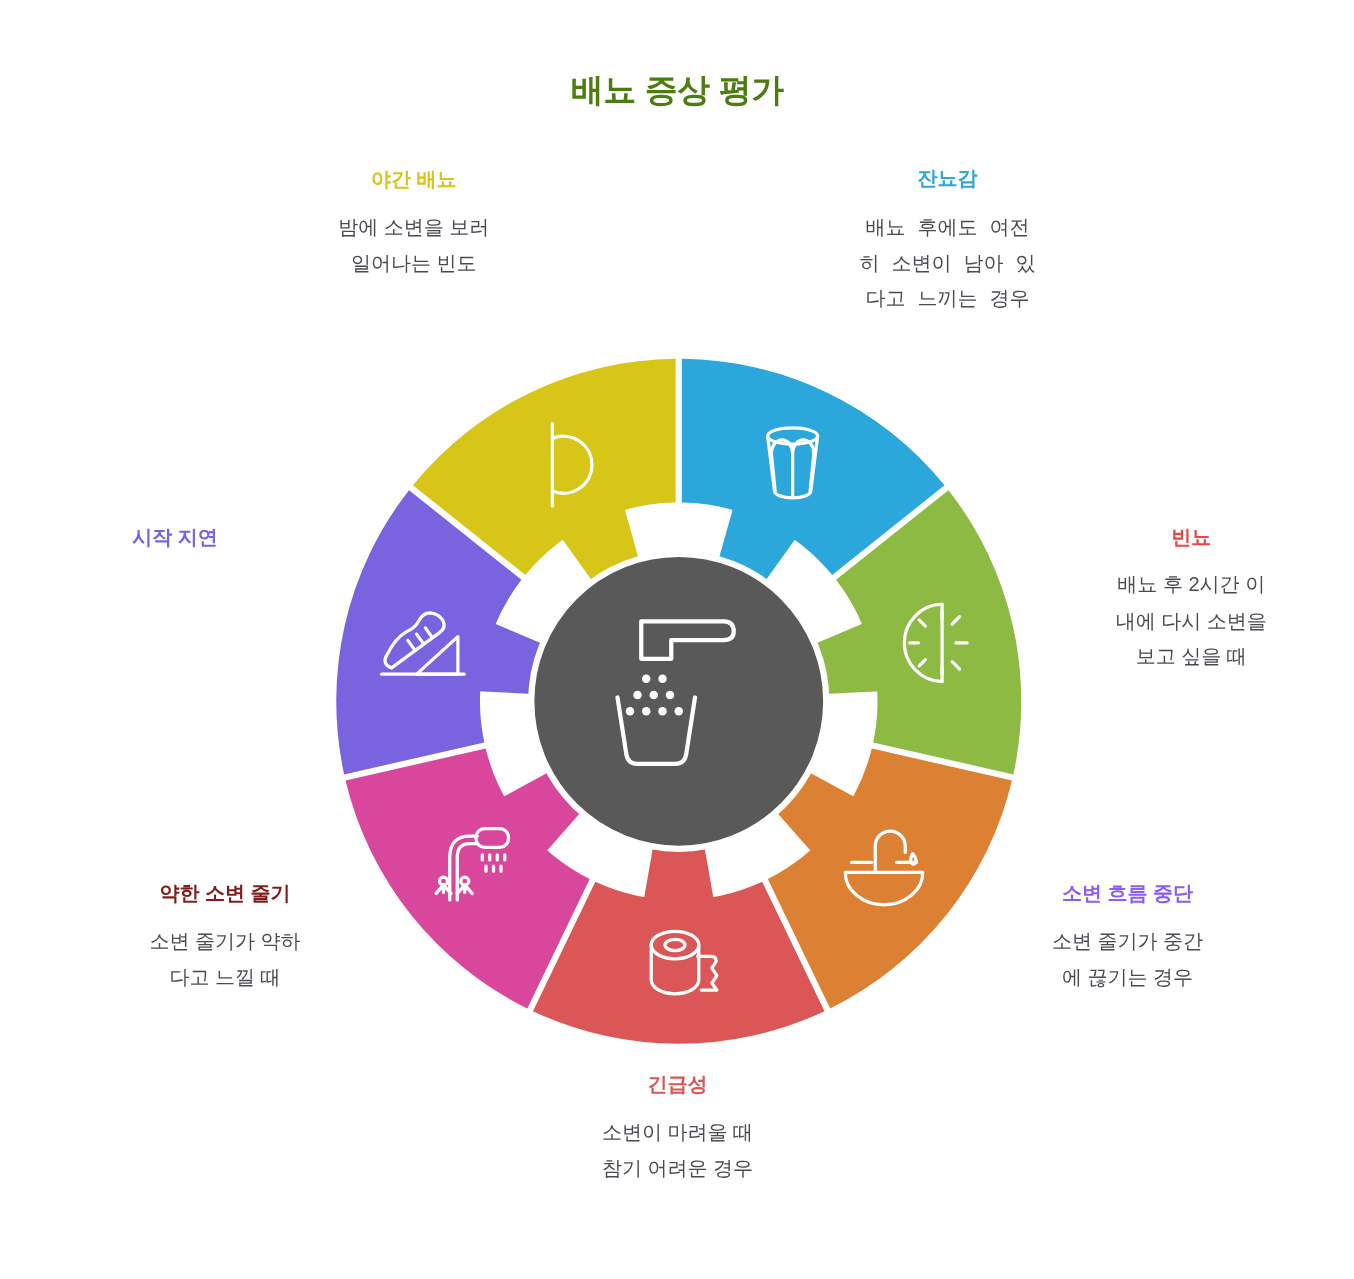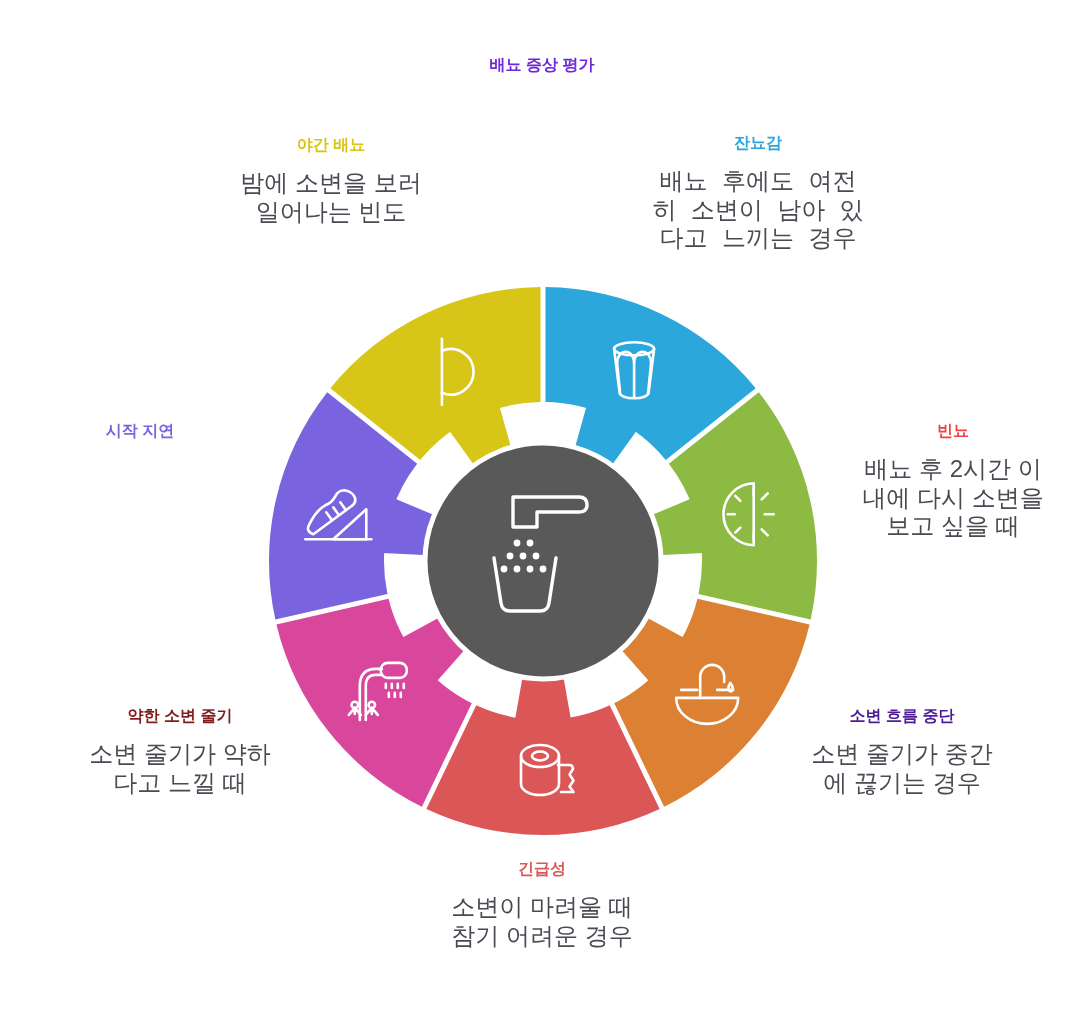--- a/index.html
+++ b/index.html
@@ -4,26 +4,26 @@
 <style>
   html,body{margin:0;padding:0;}
   body{
     width:1083px;height:1023px;position:relative;background:#ffffff;
     font-family:"Liberation Sans","DejaVu Sans",sans-serif;overflow:hidden;
   }
   .canvas{position:absolute;inset:0;}
   #wheel{position:absolute;left:0;top:0;}
   .page-title{
     position:absolute;left:542px;top:55px;transform:translateX(-50%);
-    font-size:16px;font-weight:700;color:#6d28d9;white-space:nowrap;
+    font-size:26px;font-weight:700;color:#4d7c0f;white-space:nowrap;
   }
   .seg-label{position:absolute;transform:translateX(-50%);text-align:center;}
   .seg-title{margin:0;font-size:16px;font-weight:700;line-height:27px;white-space:nowrap;}
   .seg-desc{
-    margin:11px 0 0;font-size:24px;line-height:28.5px;color:#4a4a52;
+    margin:11px 0 0;font-size:16px;line-height:28.5px;color:#4a4a52;
     white-space:pre-line;
   }
   .pos-0{left:758px;top:131px;width:270px;font-family:Liberation Mono, monospace;}
   .pos-1{left:953px;top:417px;width:256px;}
   .pos-2{left:902px;top:702px;width:290px;}
   .pos-3{left:542px;top:855px;width:300px;}
   .pos-4{left:180px;top:702px;width:300px;}
   .pos-5{left:140px;top:417px;width:250px;text-align:center;}
   .pos-6{left:331px;top:131px;width:270px;}
   .sicon{stroke:#fff;stroke-width:2.6;fill:none;stroke-linecap:round;stroke-linejoin:round;}
@@ -117,21 +117,21 @@
 히 소변이 남아 있
 다고 느끼는 경우</p>
   </div>
   <div class="seg-label pos-1">
     <h2 class="seg-title" style="color: #ef4444;">빈뇨</h2>
     <p class="seg-desc">배뇨 후 2시간 이
 내에 다시 소변을
 보고 싶을 때</p>
   </div>
   <div class="seg-label pos-2">
-    <h2 class="seg-title" style="color: #4c1d95;">소변 흐름 중단</h2>
+    <h2 class="seg-title" style="color: #8b5cf6;">소변 흐름 중단</h2>
     <p class="seg-desc">소변 줄기가 중간
 에 끊기는 경우</p>
   </div>
   <div class="seg-label pos-3">
     <h2 class="seg-title" style="color: rgb(219, 87, 87);">긴급성</h2>
     <p class="seg-desc">소변이 마려울 때
 참기 어려운 경우</p>
   </div>
   <div class="seg-label pos-4">
     <h2 class="seg-title" style="color: #7f1d1d;">약한 소변 줄기</h2>

